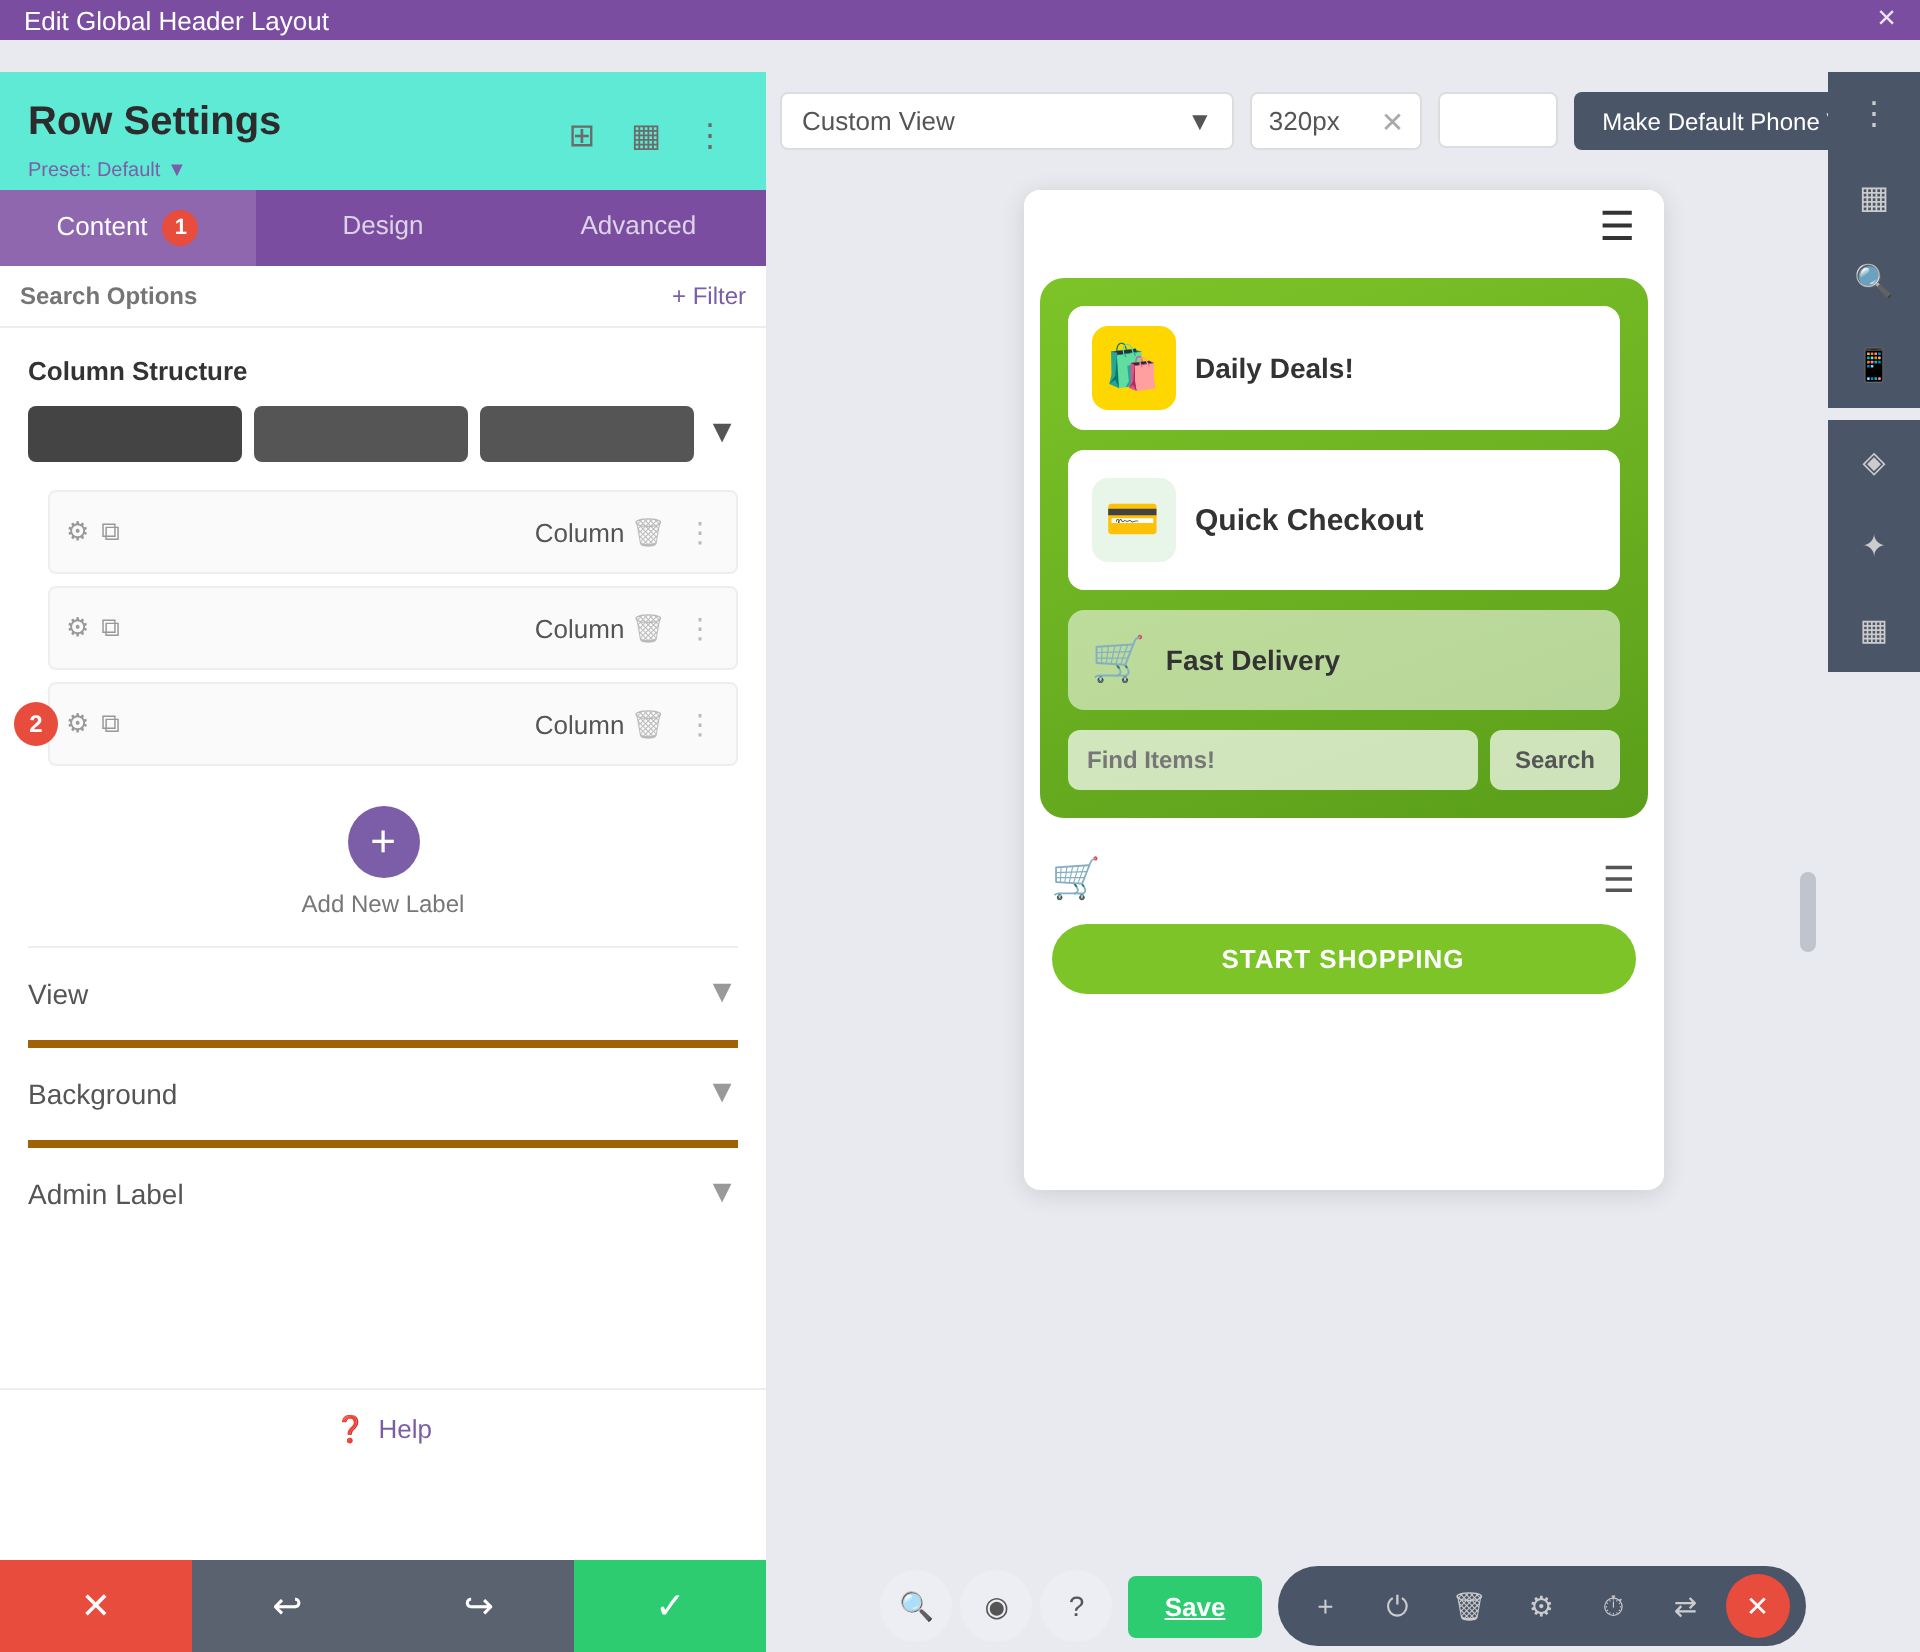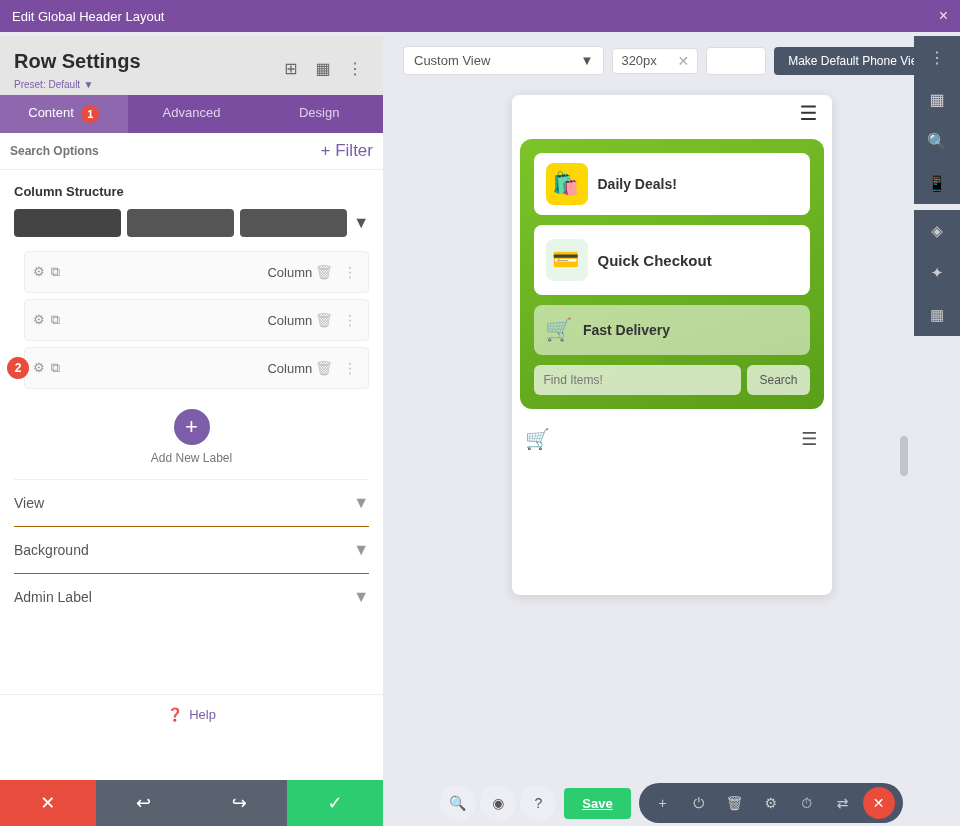--- a/index.html
+++ b/index.html
@@ -2,21 +2,21 @@
 <html><head>
   <meta charset="utf-8">
   <style>
     * { box-sizing: border-box; margin: 0; padding: 0; }
     body { font-family: -apple-system, BlinkMacSystemFont, 'Segoe UI', sans-serif; background: #e8eaf0; width: 960px; height: 826px; overflow: hidden; position: relative; }
 
     
     .title-bar {
       background: #7b4da0;
       color: white;
-      height: 32px;
+      height: 20px;
       display: flex;
       align-items: center;
       padding: 0 12px;
       font-size: 13px;
       font-weight: 500;
     }
     .title-bar-close {
       margin-left: auto;
       cursor: pointer;
       font-size: 16px;
@@ -31,21 +31,21 @@
       width: 383px;
       bottom: 46px;
       background: #fff;
       display: flex;
       flex-direction: column;
       overflow: hidden;
     }
 
     .panel-header {
       padding: 14px 14px 4px 14px;
-      background: #e5e5e5;
+      background: #5eead4;
     }
     .panel-title {
       font-size: 20px;
       font-weight: 600;
       color: #2c2c2c;
       margin-bottom: 4px;
     }
     .panel-preset {
       font-size: 12px;
       color: #7b5ea7;
@@ -111,21 +111,21 @@
     .search-input {
       flex: 1;
       border: none;
       outline: none;
       font-size: 12px;
       color: #aaa;
       background: transparent;
       font-weight: bold;
     }
     .filter-btn {
-      font-size: 17px;
+      font-size: 12px;
       color: #7b5ea7;
       cursor: pointer;
       display: flex;
       align-items: center;
       gap: 3px;
     }
 
     
     .panel-content {
       flex: 1;
@@ -242,21 +242,21 @@
     
     .accordion {
       border-top: 1px solid #eee;
     }
     .accordion-header {
       display: flex;
       align-items: center;
       justify-content: space-between;
       padding: 14px 0;
       cursor: pointer;
-      border-top: 1px solid #a16207;
+      border-top: 4px solid #a16207;
     }
     .accordion-header:first-child { border-top: none; }
     .accordion-title {
       font-size: 14px;
       color: #555;
       font-weight: 500;
     }
     .accordion-arrow {
       font-size: 16px;
       color: #999;
@@ -309,23 +309,22 @@
       right: 0;
       bottom: 0;
       background: #e8eaf0;
       display: flex;
       flex-direction: column;
     }
 
     
     .preview-toolbar {
       background: #e8eaf0;
-      padding: 10px 20px;
-      display: flex;
-      align-items: center;
+      padding: 10px 7px;
+      display: flex;
       gap: 8px;
     }
     .custom-view-select {
       flex: 1;
       background: #fff;
       border: 1px solid #ddd;
       border-radius: 4px;
       padding: 6px 10px;
       font-size: 13px;
       color: #555;
@@ -479,20 +478,21 @@
     .delivery-text {
       font-size: 14px;
       font-weight: 700;
       color: #333;
     }
 
     .search-row {
       display: flex;
       gap: 6px;
       margin-top: 4px;
+      font-weight: bold;
     }
     .search-field {
       flex: 1;
       background: rgba(255,255,255,0.7);
       border-radius: 6px;
       padding: 8px 10px;
       font-size: 12px;
       color: #777;
     }
     .search-btn-small {
@@ -705,24 +705,24 @@
       </div>
     </div>
   </div>
 
   <div class="tabs">
     <div class="tab active">
       <span>Content</span>
       <span class="tab-badge">1</span>
     </div>
     <div class="tab">
+      <span>Design</span>
+    </div>
+    <div class="tab">
       <span>Advanced</span>
-    </div>
-    <div class="tab">
-      <span>Design</span>
     </div>
   </div>
 
   <div class="search-bar">
     <input type="text" class="search-input" placeholder="Search Options" style="">
     <div class="filter-btn">
       <span>+ Filter</span>
     </div>
   </div>
 
@@ -861,20 +861,21 @@
           <div class="search-field">Find Items!</div>
           <div class="search-btn-small">Search</div>
         </div>
       </div>
 
       <div class="device-footer">
         <span class="device-footer-icon">🛒</span>
         <span class="device-footer-menu">☰</span>
       </div>
 
+      <div class="start-shopping-btn">START SHOPPING</div>
     </div>
 
     <div class="drag-handle-right"></div>
   </div>
 </div>
 
 <div class="right-sidebar">
   <div class="rsb-top">
     <div class="rsb-icon">⋮</div>
     <div class="rsb-icon">▦</div>

